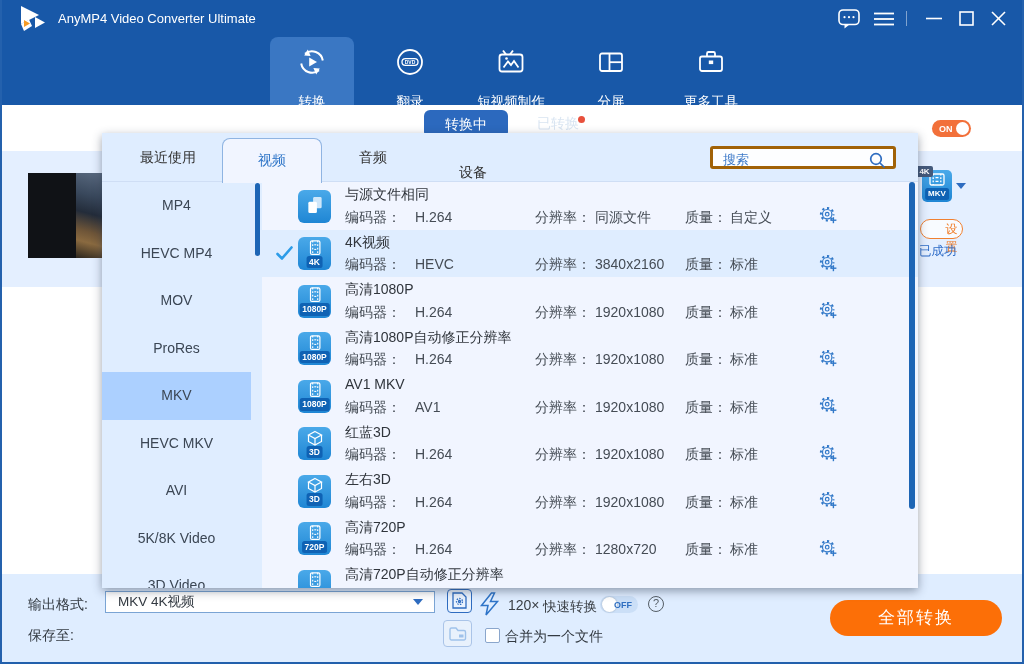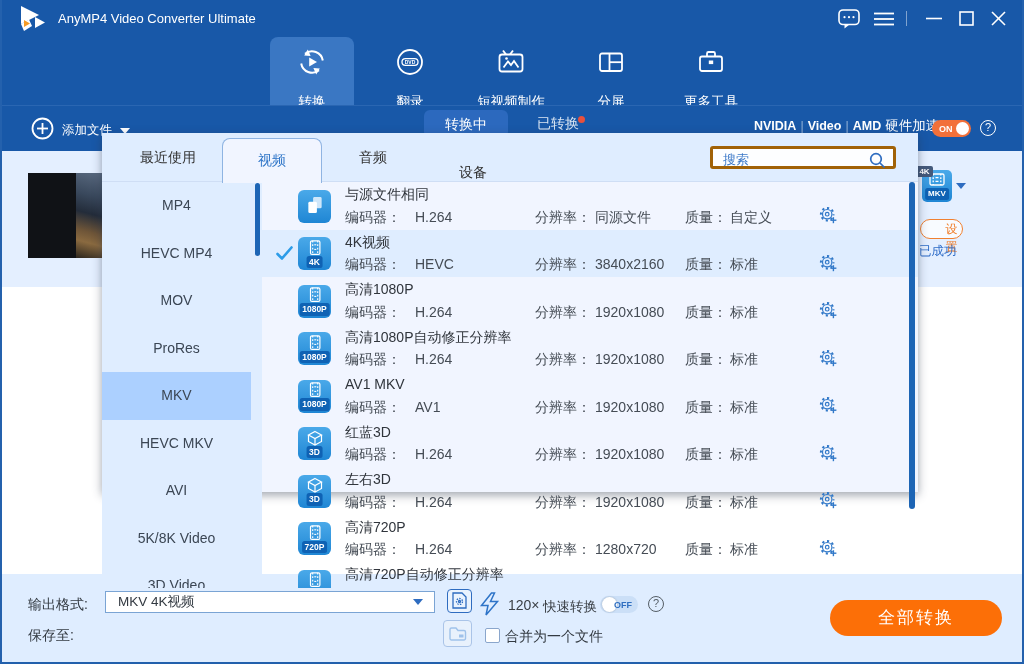--- a/index.html
+++ b/index.html
@@ -40,21 +40,21 @@
 
 .thumb { position:absolute; left:28px; top:22px; width:75px; height:85px; background:#101216; overflow:hidden; }
 .thumb .photo { position:absolute; right:0; top:0; width:27px; height:85px; background:linear-gradient(195deg,#5a6a80 0%,#39485c 28%,#232c3a 48%,#6e5538 68%,#8a6a40 80%,#2c261e 100%); }
 .outfmt-icon { position:absolute; left:922px; top:170px; width:30px; height:32px; border-radius:5px; background:linear-gradient(180deg,#4aa9e9,#1f86d4); }
 .outfmt-badge4k { position:absolute; left:916px; top:166px; width:17px; height:11px; background:#44597a; border-radius:2px; color:#fff; font-size:8px; font-weight:bold; text-align:center; line-height:11px; z-index:3; }
 .caret-blue { width:0; height:0; border-left:5px solid transparent; border-right:5px solid transparent; border-top:6px solid #2e6cc0; }
 .setbtn { position:absolute; left:920px; top:219px; width:43px; height:20px; border:1px solid #f08030; border-radius:10px; color:#f07820; font-size:12px; text-align:center; line-height:18px; background:rgba(255,255,255,.75);padding-left:20px; }
 .status-ok { position:absolute; left:919px; top:243px; color:#2e6cc8; font-size:12.5px; }
 
 
-.panel { position:absolute; left:102px; top:133px; width:816px; height:359px; background:#f1f5ff; box-shadow:0 3px 9px rgba(40,50,70,.45); z-index:50;text-decoration:underline; }
+.panel { position:absolute; left:102px; top:133px; width:816px; height:455px; background:#f1f5ff; box-shadow:0 3px 9px rgba(40,50,70,.45); z-index:50;text-decoration:underline; }
 .tabbar { position:absolute; left:0; top:0; width:816px; height:49px; background:#dfedff; border-bottom:1px solid #cfdef5; }
 .ptab { position:absolute; top:0; height:49px; font-size:14px; color:#333; text-align:center; line-height:49px; }
 .ptab-sel { position:absolute; left:120px; top:5px; width:100px; height:45px; background:#f1f5ff; border:1px solid #8fb4e2; border-bottom:none; border-radius:8px 8px 0 0; color:#2e75c8; font-size:14px; text-align:center; line-height:43px; z-index:2; }
 .searchbox { position:absolute; left:608px; top:13px; width:186px; height:23px; background:#fdfeff; border:3px solid #a16207; border-radius:3px; }
 .searchbox input { position:absolute; left:10px; top:1px; width:145px; height:19px; border:none; outline:none; background:transparent; font-size:13px; color:#3b78c8; font-family:inherit; }
 .searchbox input::placeholder { color:#3b78c8; opacity:1; }
 .searchbox svg { position:absolute; right:7px; top:3px; }
 
 .sidebar { position:absolute; left:0; top:49px; width:160px; height:406px; background:#dfedff; overflow:hidden; }
 .side-item { position:absolute; left:0; width:149px; height:47.5px; text-align:center; line-height:47.5px; font-size:14px; color:#3b4654; }
@@ -196,29 +196,20 @@
   </div>
   <div class="nav-item" style="left:661px;width:100px;">
     <svg class="nico" viewBox="0 0 30 30" fill="none" stroke="#fff" stroke-width="1.8">
       <rect x="4" y="9.5" width="22" height="14.5" rx="2"></rect>
       <path d="M11 9.5 V6.5 a1.5 1.5 0 0 1 1.5 -1.5 h5 a1.5 1.5 0 0 1 1.5 1.5 V9.5"></path>
       <rect x="12.8" y="13.5" width="4.4" height="3.6" fill="#fff" stroke="none"></rect>
     </svg>
     <div class="nlab">更多工具</div>
   </div>
 
-  <div class="toolbar">
-    <svg class="abs" style="left:31px;top:11px" width="23" height="23" viewBox="0 0 23 23" fill="none" stroke="#fff" stroke-width="1.8">
-      <circle cx="11.5" cy="11.5" r="10"></circle>
-      <line x1="6" y1="11.5" x2="17" y2="11.5"></line>
-        <line x1="11.5" y1="6" x2="11.5" y2="17"></line>
-    </svg>
-    <div class="abs tb-txt" style="left:62px;top:16px">添加文件</div>
-    <div class="abs" style="left:120px;top:22px;width:0;height:0;border-left:5px solid transparent;border-right:5px solid transparent;border-top:6px solid #fff"></div>
-  </div>
   <div class="convbtn">转换中</div>
   <div class="convdone">已转换</div>
   <div class="reddot"></div>
   <div class="hw"><b>NVIDIA</b><span class="sep2">|</span><b>Video</b><span class="sep2">|</span><b>AMD</b><span class="hxl">硬件加速</span></div>
   <div class="toggle-on">
     <span class="tlab">ON</span>
     <span class="knob"></span>
   </div>
   <div class="helpc" style="left:980px;top:120px">?</div>
 

